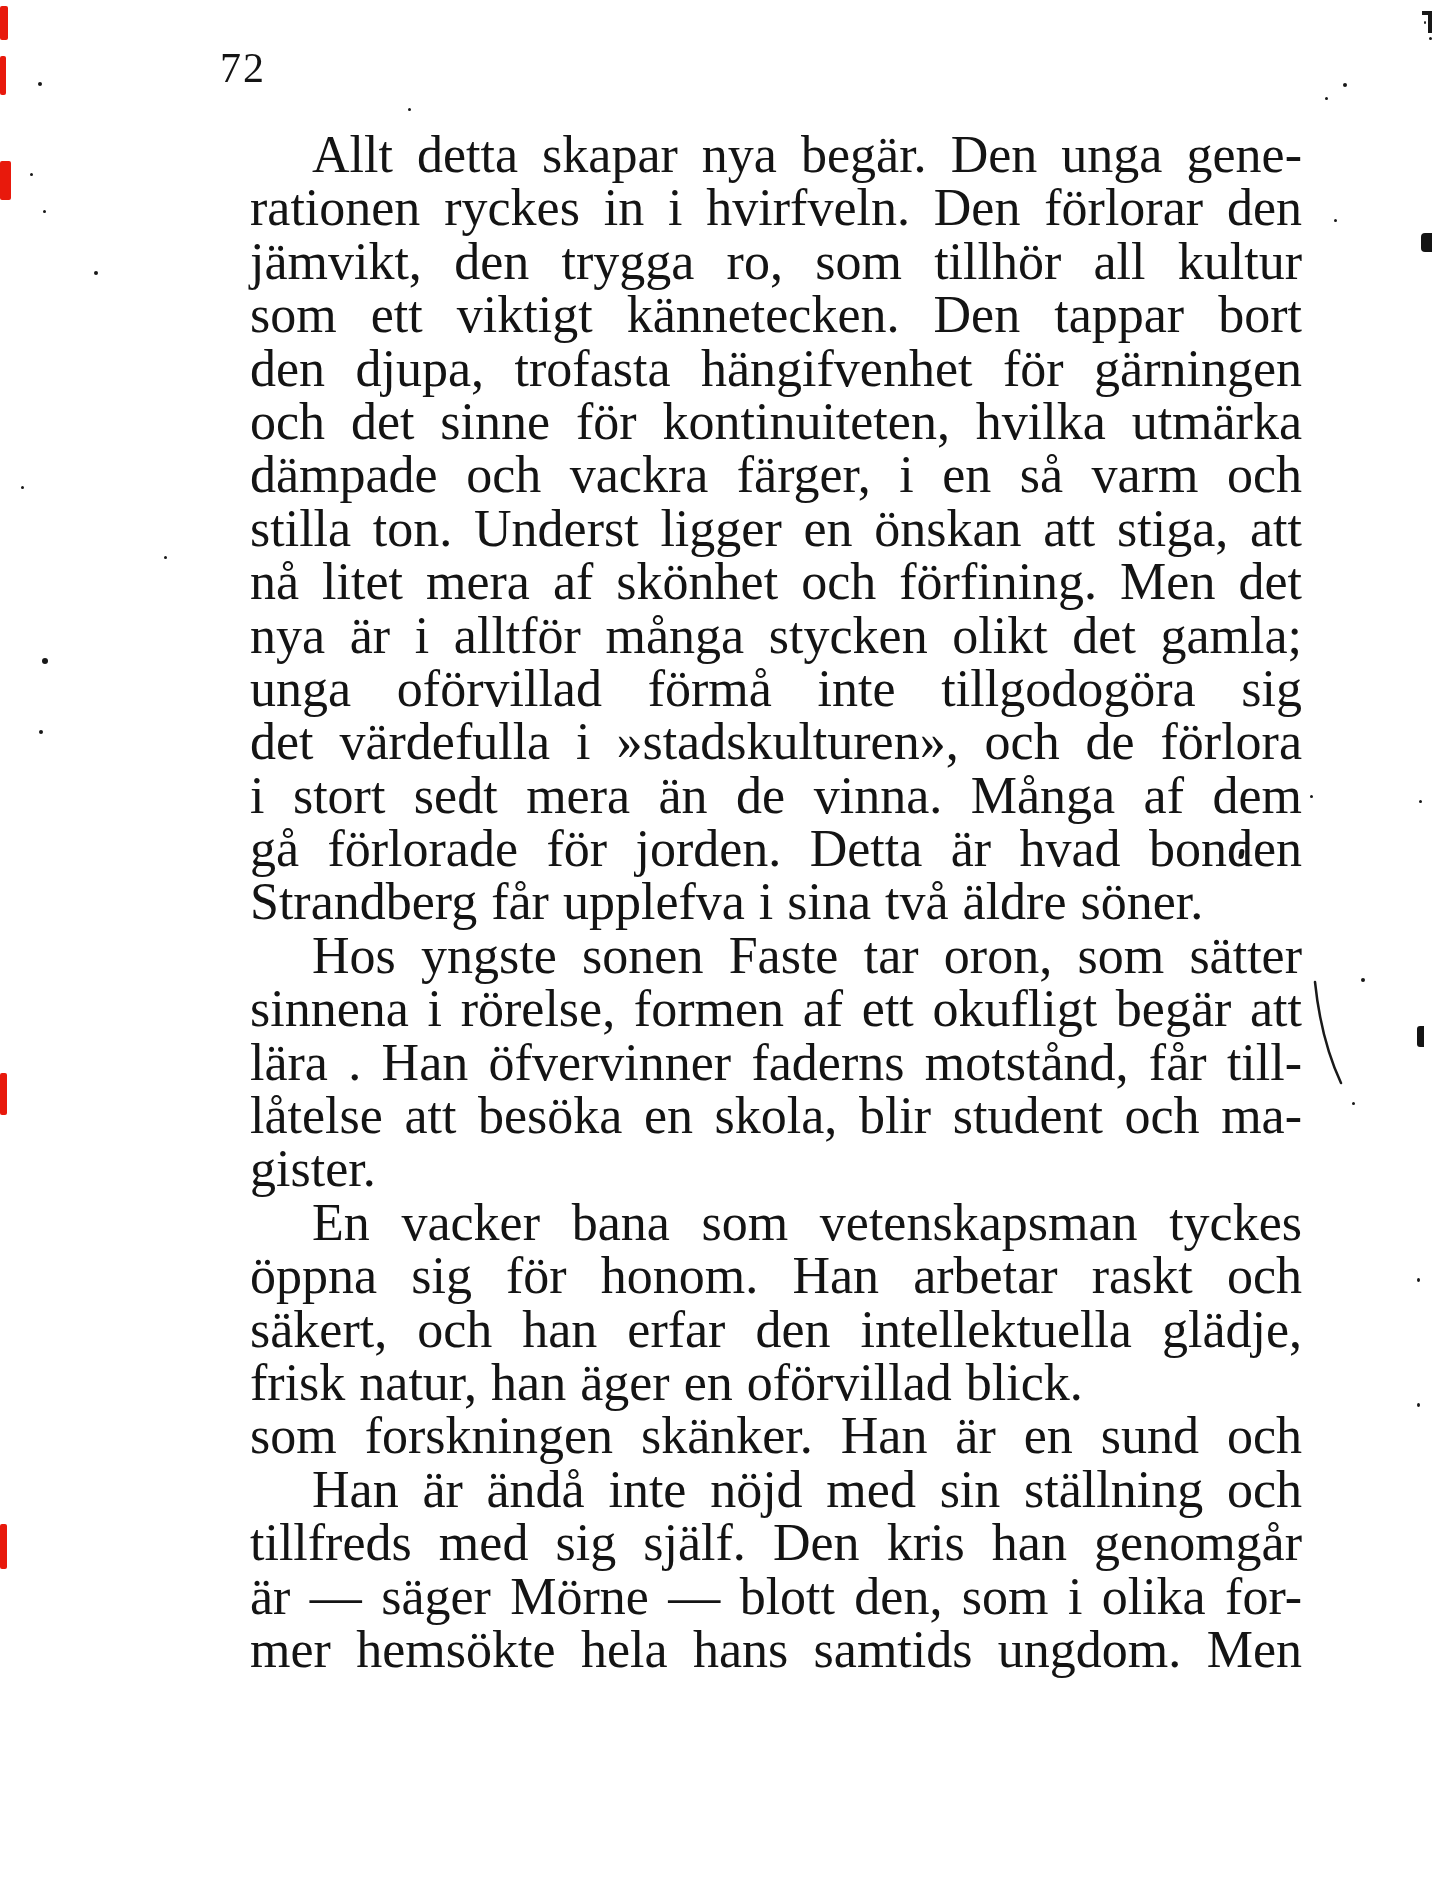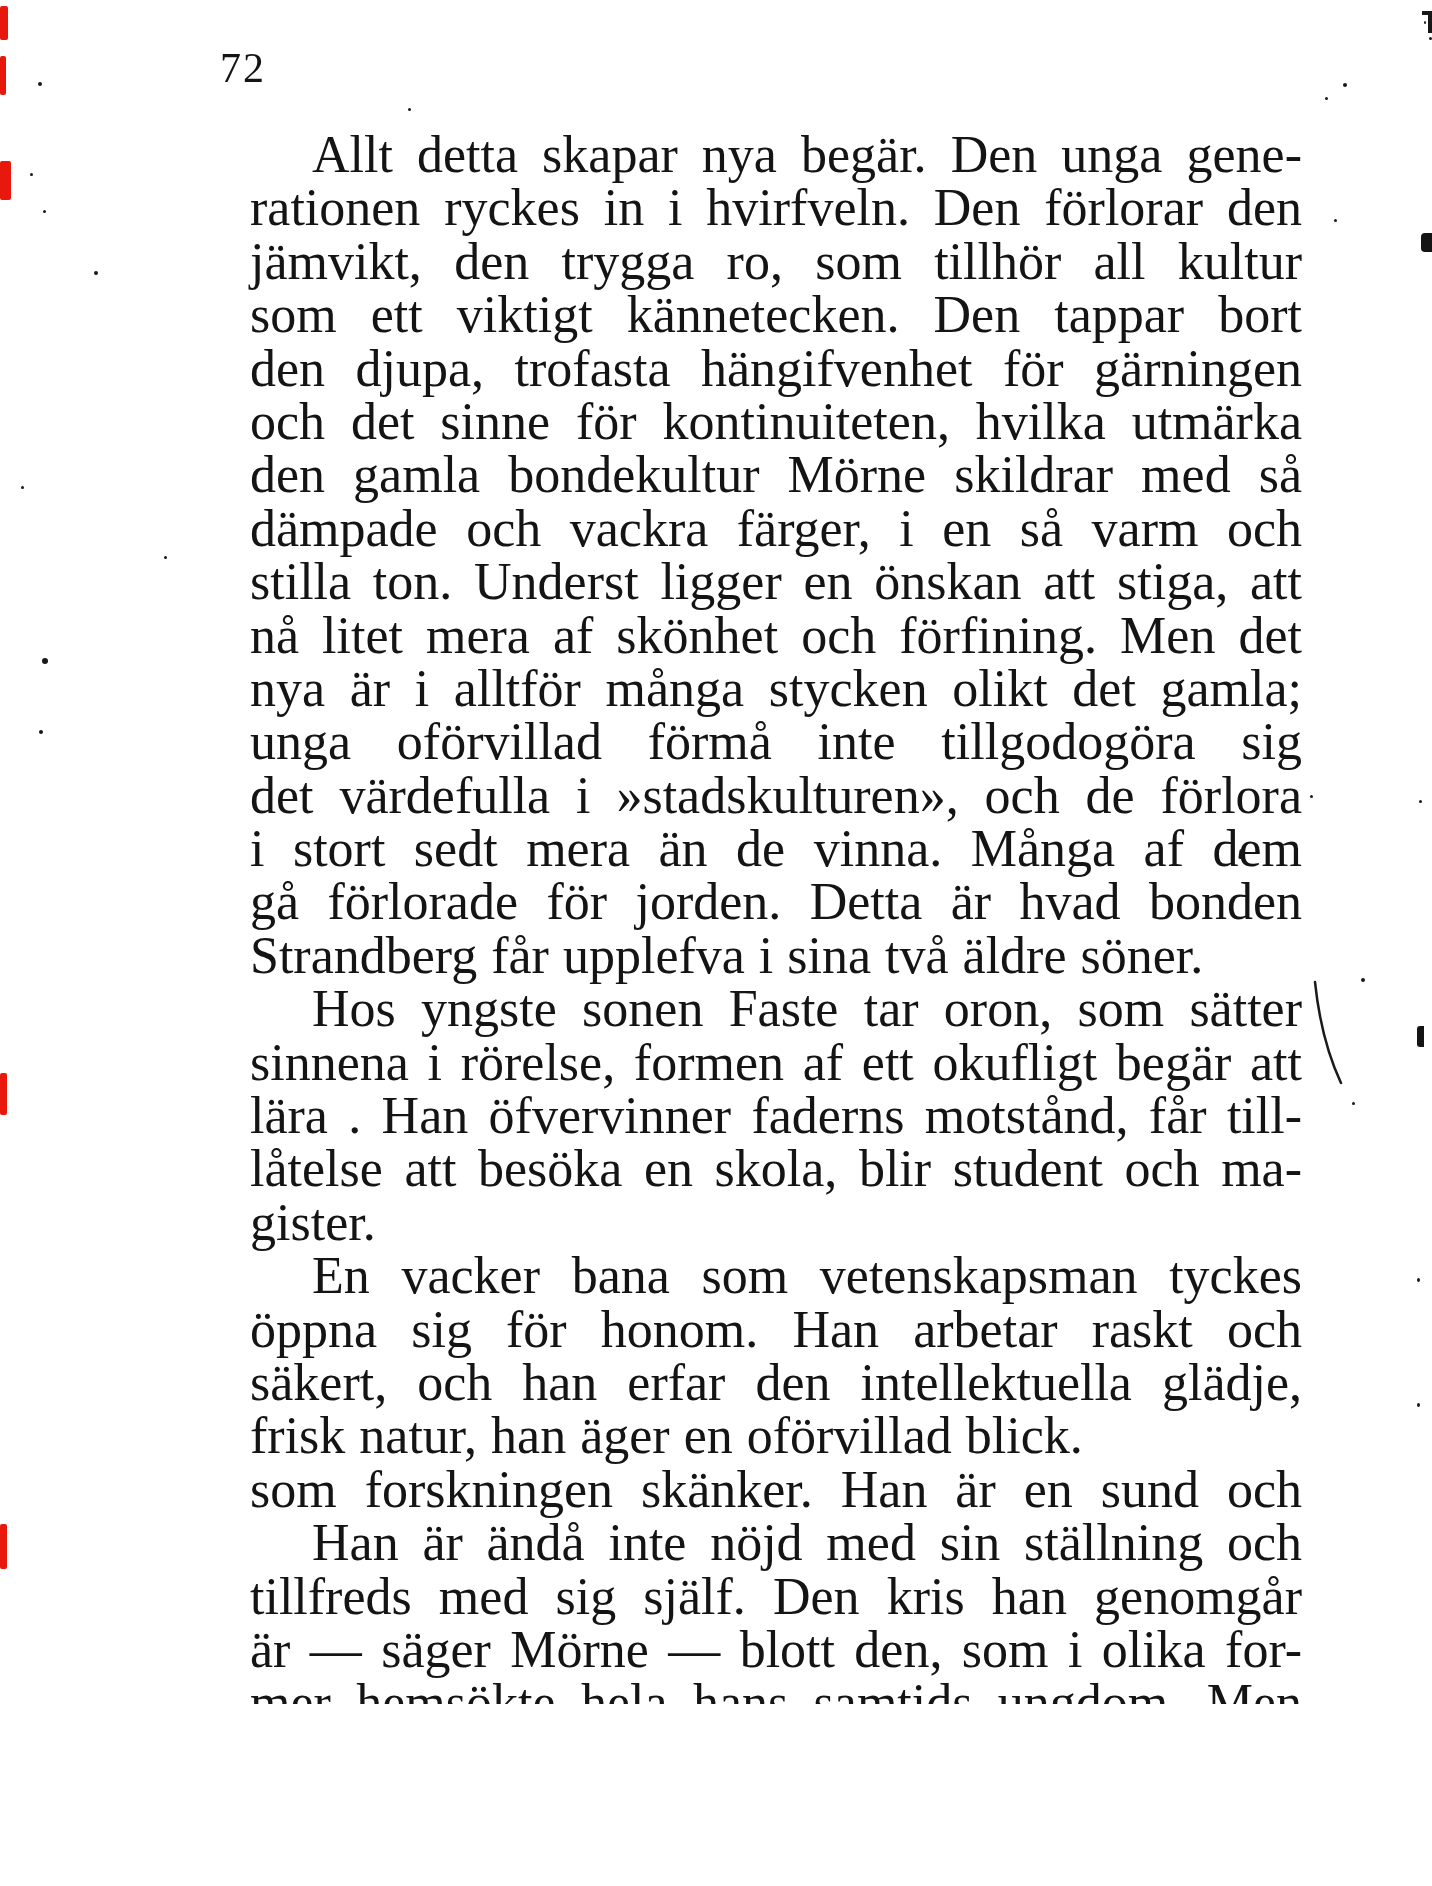--- a/index.html
+++ b/index.html
@@ -66,21 +66,20 @@
 
   <div class="page-number">72</div>
 
   <div class="text-block">
     <div class="line indent">Allt detta skapar nya begär. Den unga gene-</div>
     <div class="line">rationen ryckes in i hvirfveln. Den förlorar den</div>
     <div class="line">jämvikt, den trygga ro, som tillhör all kultur</div>
     <div class="line">som ett viktigt kännetecken. Den tappar bort</div>
     <div class="line">den djupa, trofasta hängifvenhet för gärningen</div>
     <div class="line">och det sinne för kontinuiteten, hvilka utmärka</div>
-    <div class="line">den gamla bondekultur Mörne skildrar med så</div>
     <div class="line">dämpade och vackra färger, i en så varm och</div>
     <div class="line">stilla ton. Underst ligger en önskan att stiga, att</div>
     <div class="line">nå litet mera af skönhet och förfining. Men det</div>
     <div class="line">nya är i alltför många stycken olikt det gamla;</div>
     <div class="line">unga oförvillad förmå inte tillgodogöra sig</div>
     <div class="line">det värdefulla i »stadskulturen», och de förlora</div>
     <div class="line">i stort sedt mera än de vinna. Många af dem</div>
     <div class="line">gå förlorade för jorden. Detta är hvad bonden</div>
     <div class="line pend">Strandberg får upplefva i sina två äldre söner.</div>
     <div class="line indent">Hos yngste sonen Faste tar oron, som sätter</div>

